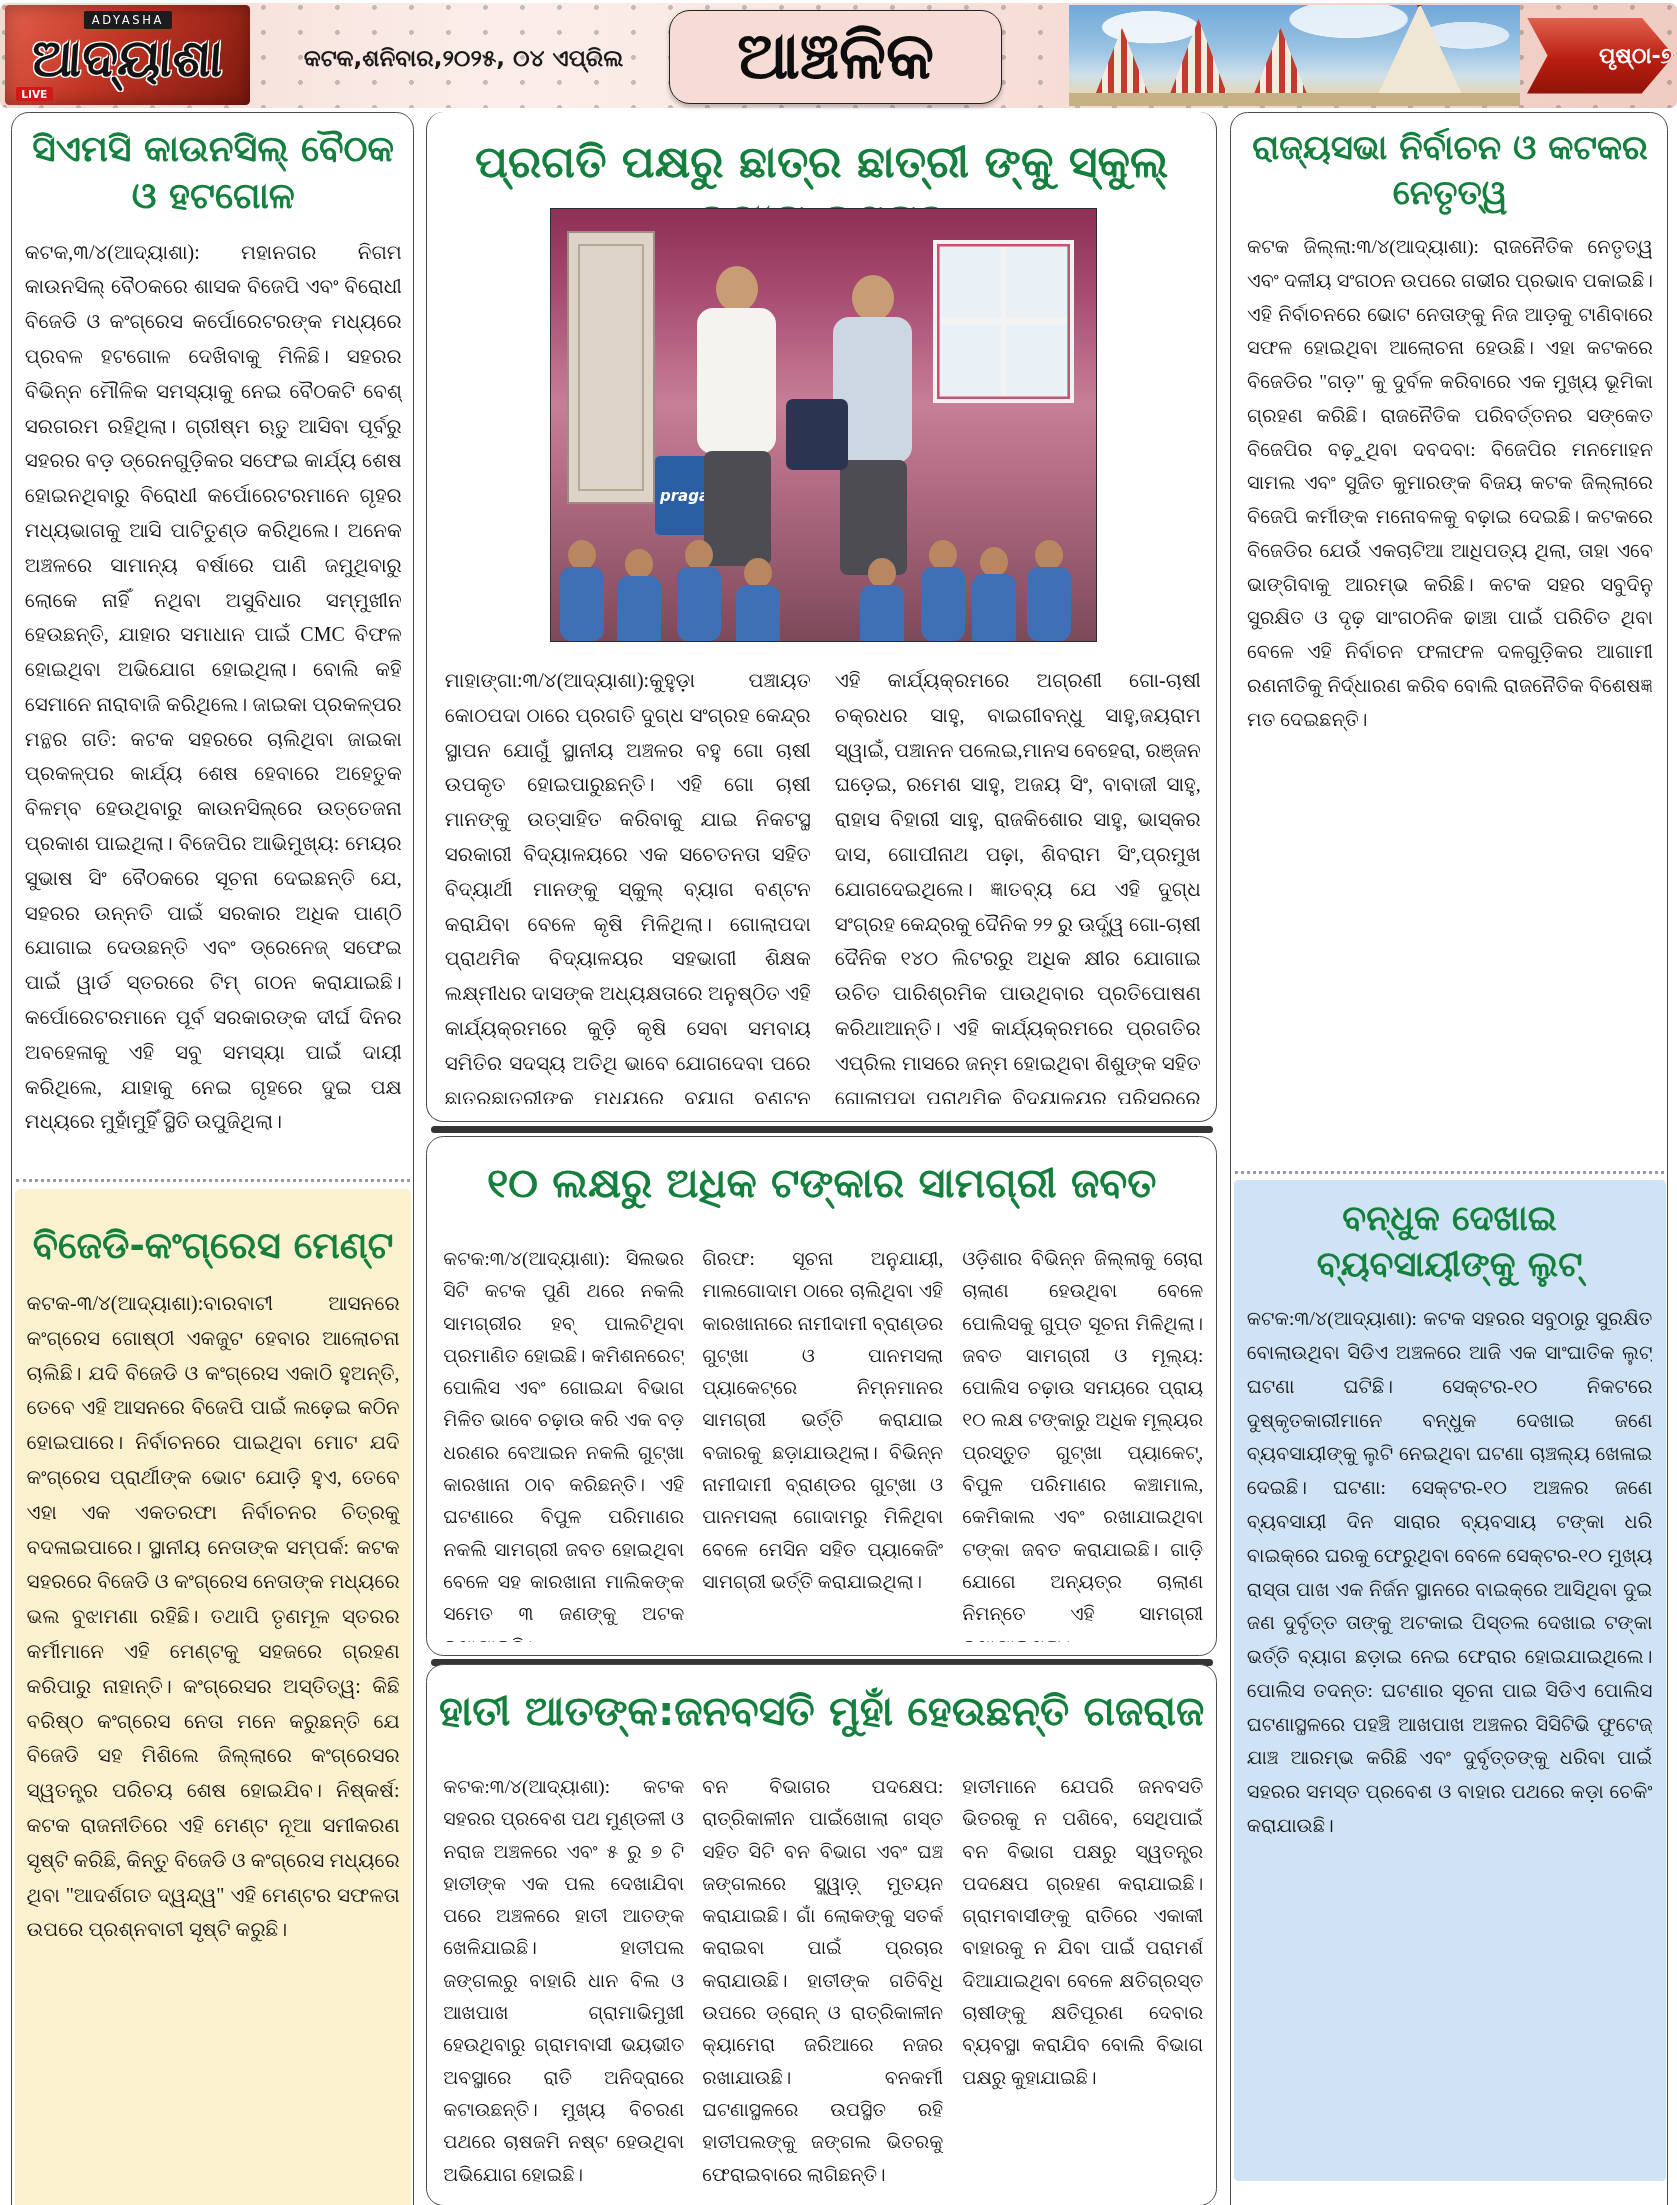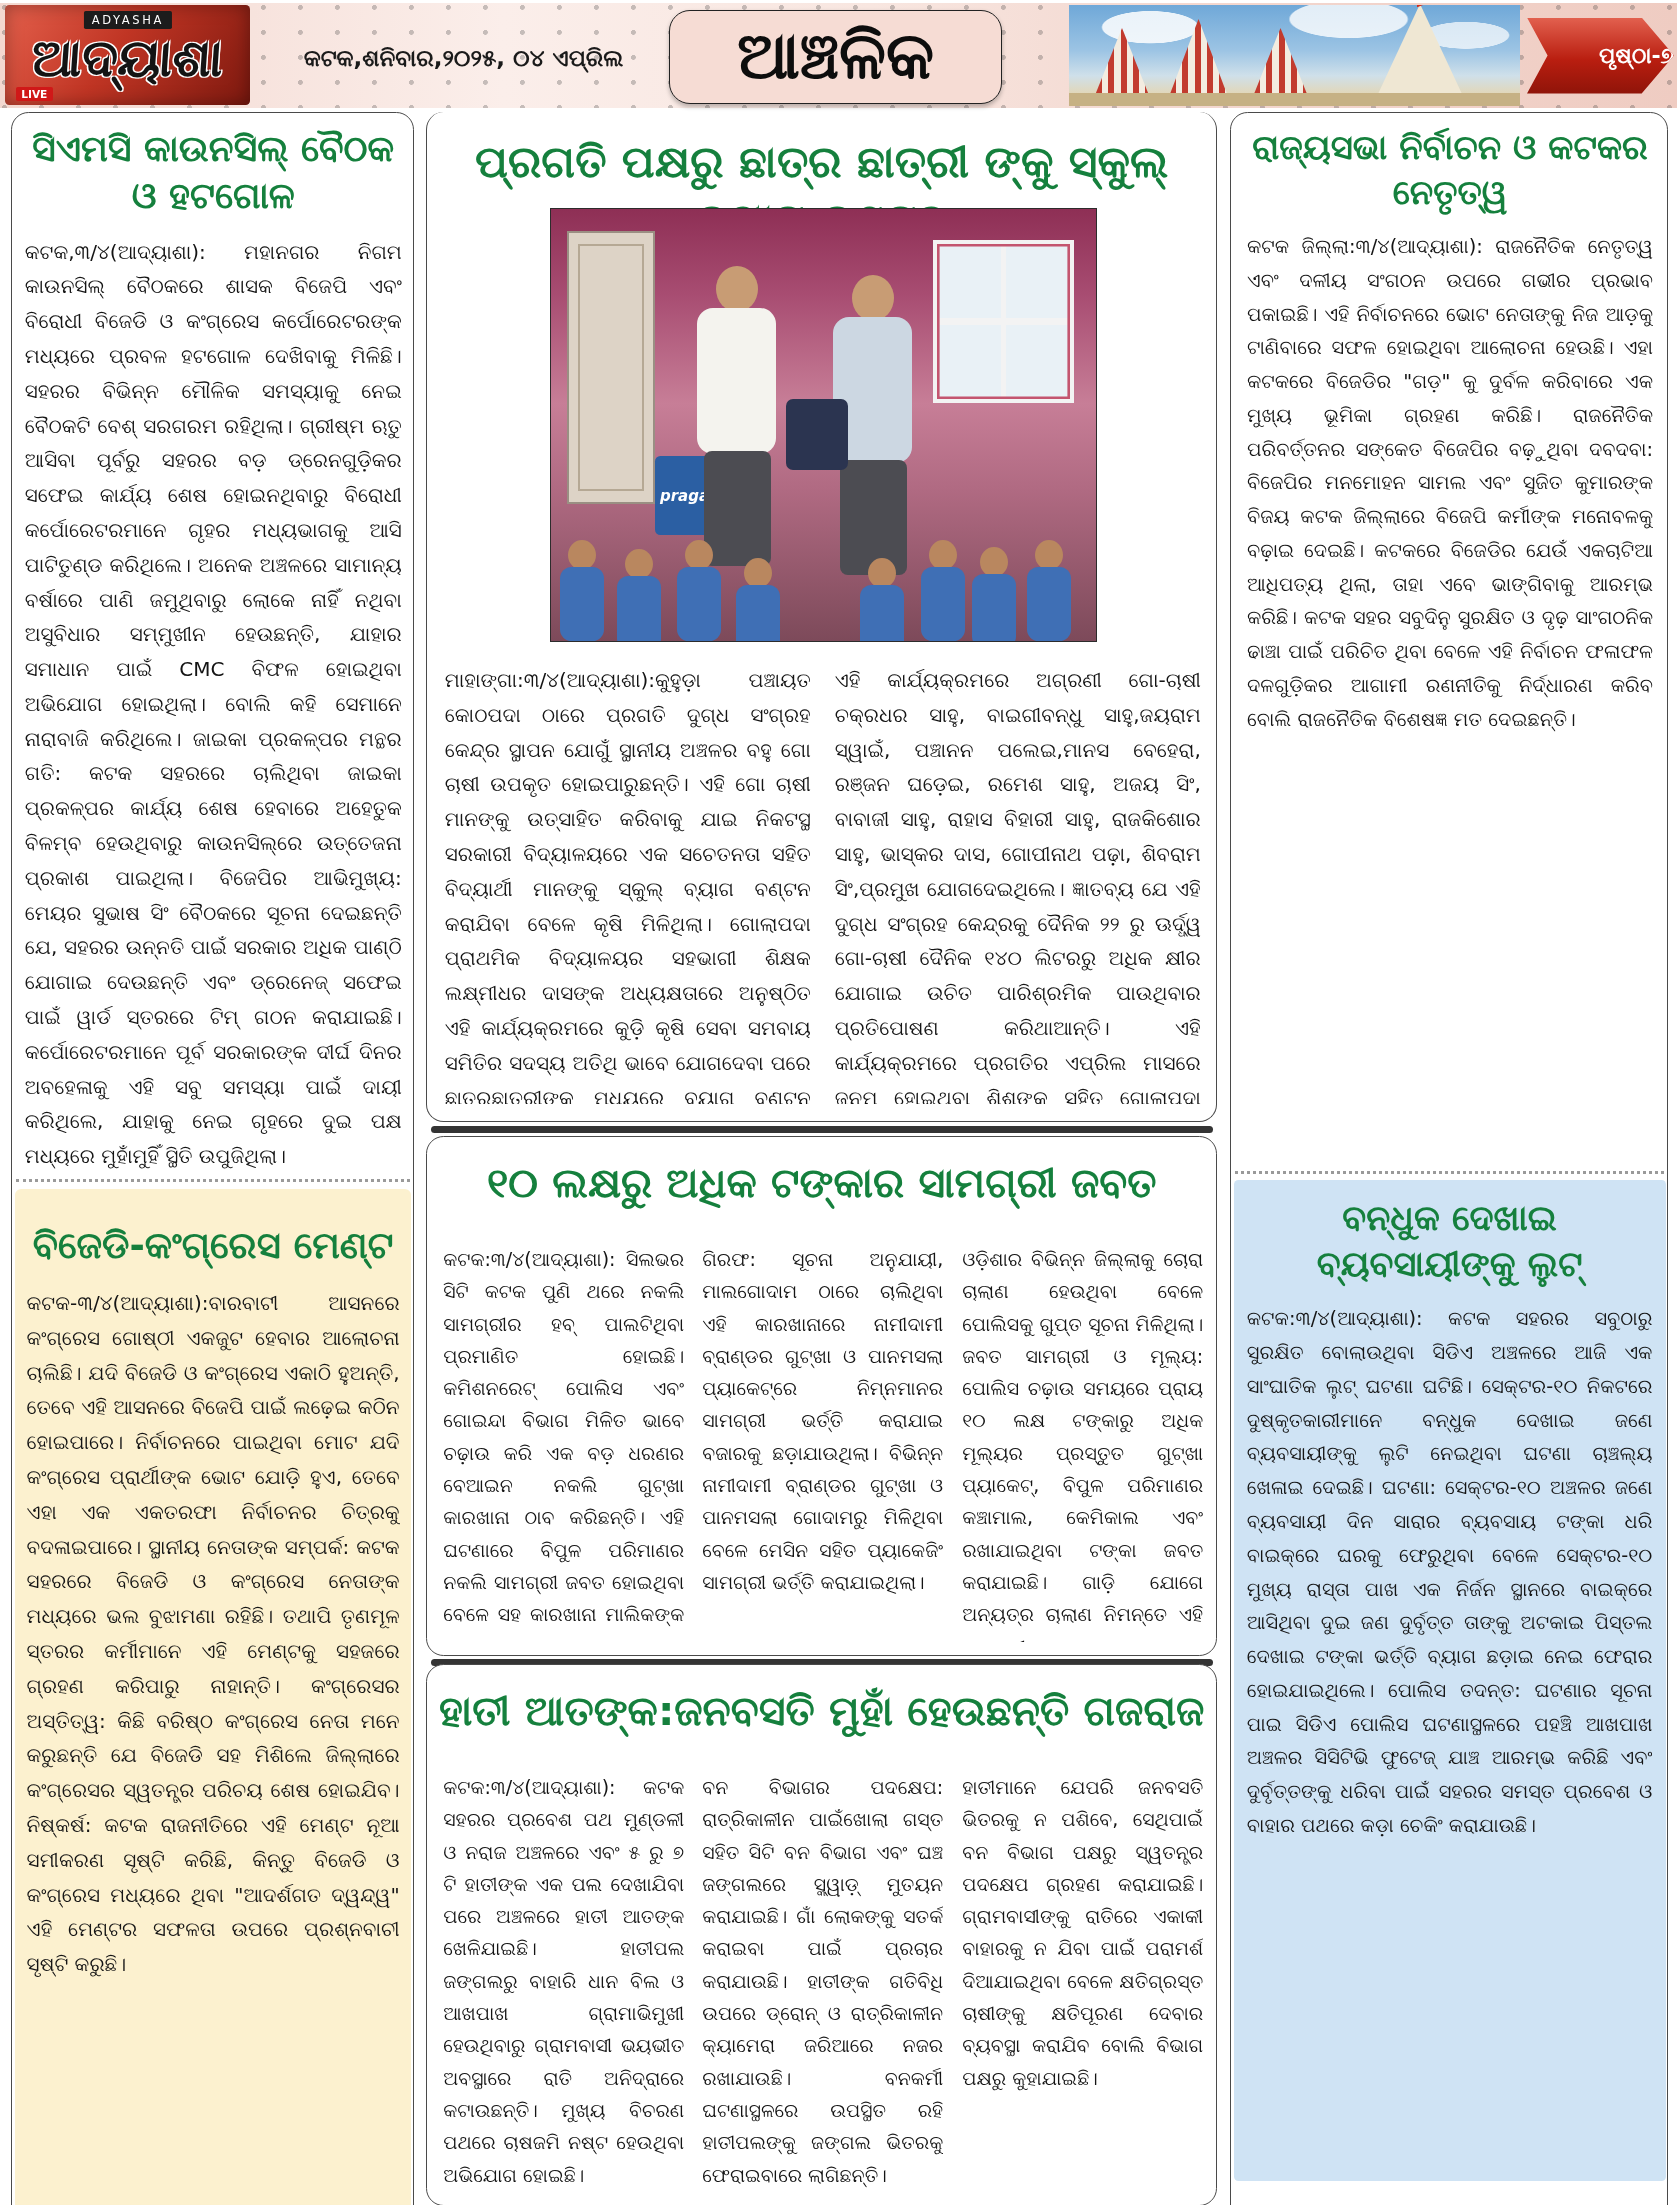--- a/index.html
+++ b/index.html
@@ -5,21 +5,21 @@
   * { margin:0; padding:0; box-sizing:border-box; }
   html,body { background:#ffffff; }
   body { font-family:"DejaVu Sans","Liberation Sans",sans-serif; color:#111; }
   .page { position:relative; width:1677px; height:2748px; background:#fff; overflow:hidden; }
 
   
   .masthead { position:absolute; left:0; top:2.6px; width:1677px; height:105px;
     background:
       radial-gradient(circle at 4.4px 4.4px, rgba(60,60,60,.28) 2.2px, transparent 2.6px),
       linear-gradient(90deg,#f3d8d0 0%,#fbeeea 30%,#f8e6e0 52%,#f3d8d0 70%,#efccc2 100%);
-    background-size:37px 25px, 100% 100%; }
+    background-size:37px 25px, 100% 100%;border-radius:7px; }
   .logo-box { position:absolute; left:5.3px; top:2.6px; width:245px; height:100px;
     background:linear-gradient(125deg,#e4604c 0%,#c03524 45%,#7e190f 100%);
     border-radius:4.4px; box-shadow:inset 0 0 17.6px rgba(0,0,0,.35); }
   .logo-small { position:absolute; top:6.2px; left:50%; transform:translateX(-50%);
     background:#1c1c1c; color:#fff; font-size:11.5px; letter-spacing:2.6px; padding:1.8px 8px; border-radius:1.8px; }
   .logo-main { position:absolute; top:23px; width:100%; text-align:center; font-size:52px; font-weight:bold;
     color:#141414; transform:skewX(-4deg);
     text-shadow:1.3px 1.3px 0 #fff,-1.3px -1.3px 0 #fff,1.3px -1.3px 0 #fff,-1.3px 1.3px 0 #fff; }
   .logo-live { position:absolute; bottom:4.4px; left:10.6px; background:#d01818; color:#fff;
     font-size:10.6px; font-weight:bold; padding:0.9px 5.3px; border-radius:1.8px; }
@@ -53,21 +53,21 @@
 
   
   .colgroup { position:absolute; top:112px; height:2593px; background:#fff;
     border:1.8px solid #4a4a4a; border-radius:17.6px; overflow:hidden; }
   .grp-left   { left:10.6px;   width:403px; }
   .grp-center { left:420px;  width:804px; }
   .grp-right  { left:1230px; width:438px; }
 
   .hl { font-weight:bold; text-align:center; color:#15803d; line-height:1.32; }
   .body-txt { font-size:20px; line-height:1.74; text-align:justify; color:#141414;
-    word-break:break-word; overflow:hidden; }
+    word-break:break-word; overflow:hidden;font-family:Liberation Serif, serif; }
 
   
   .l-a1 { position:absolute; left:13.2px; top:11.5px; width:377px; height:1041px; }
   .l-a1 .hl { font-size:36px; }
   .l-sep1 { position:absolute; left:4.4px; top:1066px; width:394px; border-top:3.1px dotted #9a9a9a; }
   .l-a2 { position:absolute; left:3.5px; top:1076px; width:396px; height:1028px;
     background:#fcf1cf; border-radius:6.2px; padding:13.2px 11.5px; }
   .l-a2 .hl { font-size:37px;margin-top:20px; }
   .hl-gap { height:15px; }
 

